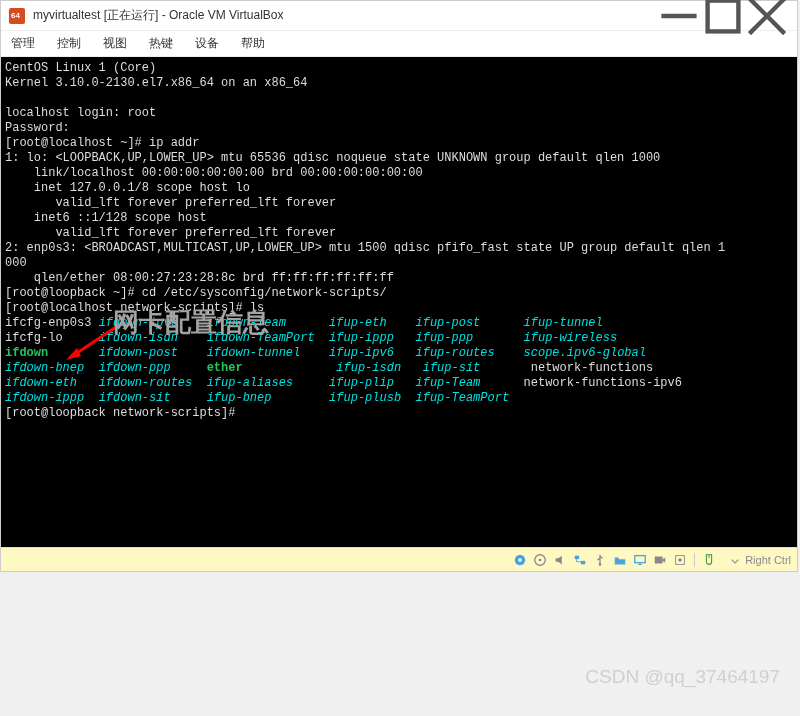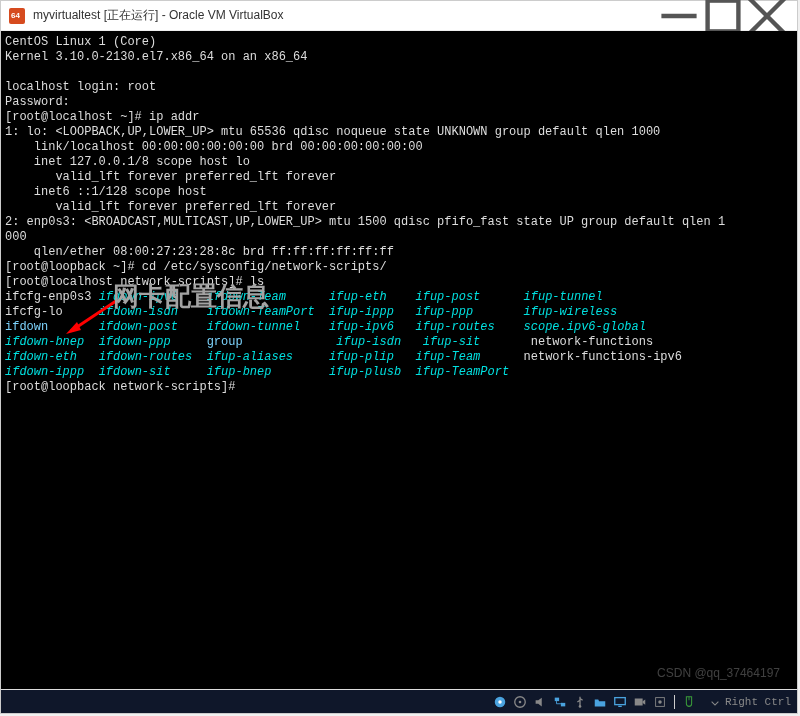--- a/index.html
+++ b/index.html
@@ -8,21 +8,21 @@
   background: #f0f0f0;
   width: 800px;
   height: 716px;
   overflow: hidden;
   position: relative;
 }
 .window {
   border: 1px solid #ccc;
   background: #fff;
   width: 798px;
-  height: 714px;
+  height: 572px;
   display: flex;
   flex-direction: column;
 }
 .titlebar {
   height: 30px;
   background: #fff;
   display: flex;
   align-items: center;
   padding: 0 8px;
   font-size: 12px;
@@ -75,73 +75,72 @@
   font-family: "Consolas", "Courier New", monospace;
   font-size: 12px;
   line-height: 15px;
   padding: 4px 4px;
   overflow: hidden;
   white-space: pre;
   position: relative;
 }
 .terminal .wh { color: #ddd; }
 .terminal .cy { color: #00e0e0; font-style: italic; }
-.terminal .gr { color: #7dd3fc; }
+.terminal .gr { color: #22c55e; font-weight: bold; }
 
 .annot {
   position: absolute;
   color: #a3a3a3;
   font-family: "Microsoft YaHei", sans-serif;
   font-size: 26px;
   font-weight: 600;
   pointer-events: none;
 }
 .arrow {
   position: absolute;
   width: 60px;
   height: 40px;
   pointer-events: none;
 }
 
 .statusbar {
   height: 24px;
-  background: #0f172a;
+  background: #fef9c3;
   border-top: 1px solid #ddd;
   display: flex;
   align-items: center;
   justify-content: flex-end;
   padding: 0 6px;
   gap: 4px;
   font-size: 11px;
   color: #777;
-  font-family: Liberation Mono, monospace;
 }
 .status-icon {
   width: 16px;
   height: 16px;
   display: inline-flex;
   align-items: center;
   justify-content: center;
 }
 .status-icon svg { width: 14px; height: 14px; }
 .status-sep { width: 1px; height: 14px; background: #ccc; margin: 0 2px; }
 .host-key {
   color: #888;
   font-size: 11px;
   margin-left: 8px;
   display: flex;
   align-items: center;
   gap: 4px;
 }
 .watermark {
   position: absolute;
-  bottom: 36px;
+  bottom: 28px;
   right: 20px;
   color: rgba(160,160,160,0.4);
-  font-size: 12px;
+  font-size: 19px;
   font-family: sans-serif;
   pointer-events: none;
 }
 </style>
 </head>
 <body>
 
 <div class="window">
 
   <div class="titlebar">
@@ -160,20 +159,28 @@
       </div>
       <div class="win-btn">
         <svg viewBox="0 0 10 10">
             <line x1="1" y1="1" x2="9" y2="9" stroke="#555" stroke-width="1"></line>
             <line x1="9" y1="1" x2="1" y2="9" stroke="#555" stroke-width="1"></line>
           </svg>
       </div>
     </div>
   </div>
 
+  <div class="menubar">
+    <span>管理</span>
+    <span>控制</span>
+    <span>视图</span>
+    <span>热键</span>
+    <span>设备</span>
+    <span>帮助</span>
+  </div>
 
   <div class="terminal"><span class="wh">CentOS Linux 1 (Core)</span>
 <span class="wh">Kernel 3.10.0-2130.el7.x86_64 on an x86_64</span>
 <span></span>
 <span class="wh">localhost login: </span><span class="wh">root</span>
 <span class="wh">Password:</span>
 <span class="wh">[root@localhost ~]# ip addr</span>
 <span class="wh">1: lo: &lt;LOOPBACK,UP,LOWER_UP&gt; mtu 65536 qdisc noqueue state UNKNOWN group default qlen 1000</span>
 <span class="wh">    link/localhost 00:00:00:00:00:00 brd 00:00:00:00:00:00</span>
 <span class="wh">    inet 127.0.0.1/8 scope host lo</span>
@@ -181,21 +188,21 @@
 <span class="wh">    inet6 ::1/128 scope host</span>
 <span class="wh">       valid_lft forever preferred_lft forever</span>
 <span class="wh">2: enp0s3: &lt;BROADCAST,MULTICAST,UP,LOWER_UP&gt; mtu 1500 qdisc pfifo_fast state UP group default qlen 1</span>
 <span class="wh">000</span>
 <span class="wh">    qlen/ether 08:00:27:23:28:8c brd ff:ff:ff:ff:ff:ff</span>
 <span class="wh">[root@loopback ~]# cd /etc/sysconfig/network-scripts/</span>
 <span class="wh">[root@localhost network-scripts]# ls</span>
 <span id="row1"><span class="wh">ifcfg-enp0s3 </span><span class="cy">ifdown-ipv6    </span><span class="cy">ifdown-Team      </span><span class="cy">ifup-eth    </span><span class="cy">ifup-post      </span><span class="cy">ifup-tunnel</span></span>
 <span id="row2"><span class="wh">ifcfg-lo     </span><span class="cy">ifdown-isdn    </span><span class="cy">ifdown-TeamPort  </span><span class="cy">ifup-ippp   </span><span class="cy">ifup-ppp       </span><span class="cy">ifup-wireless</span></span>
 <span id="row3"><span class="gr">ifdown       </span><span class="cy">ifdown-post    </span><span class="cy">ifdown-tunnel    </span><span class="cy">ifup-ipv6   </span><span class="cy">ifup-routes    </span><span class="cy">scope.ipv6-global</span></span>
-<span id="row4"><span class="cy">ifdown-bnep  </span><span class="cy">ifdown-ppp     </span><span class="gr">group             </span><span class="cy">ifup-isdn   </span><span class="cy">ifup-sit       </span><span class="wh">network-functions</span></span>
+<span id="row4"><span class="cy">ifdown-bnep  </span><span class="cy">ifdown-ppp     </span><span class="gr">ether             </span><span class="cy">ifup-isdn   </span><span class="cy">ifup-sit       </span><span class="wh">network-functions</span></span>
 <span id="row5"><span class="cy">ifdown-eth   </span><span class="cy">ifdown-routes  </span><span class="cy">ifup-aliases     </span><span class="cy">ifup-plip   </span><span class="cy">ifup-Team      </span><span class="wh">network-functions-ipv6</span></span>
 <span id="row6"><span class="cy">ifdown-ippp  </span><span class="cy">ifdown-sit     </span><span class="cy">ifup-bnep        </span><span class="cy">ifup-plusb  </span><span class="cy">ifup-TeamPort  </span><span class="cy"></span></span>
 <span class="wh">[root@loopback network-scripts]#</span>
 
     <svg class="arrow" style="top:265px;left:60px" viewBox="0 0 60 40">
       <line x1="55" y1="5" x2="10" y2="35" stroke="#ff0000" stroke-width="3"></line>
       <polygon points="5,38 16,26 20,34" fill="#ff0000"></polygon>
     </svg>
     <div class="annot" style="top:258px;left:112px">网卡配置信息</div>
   </div>

